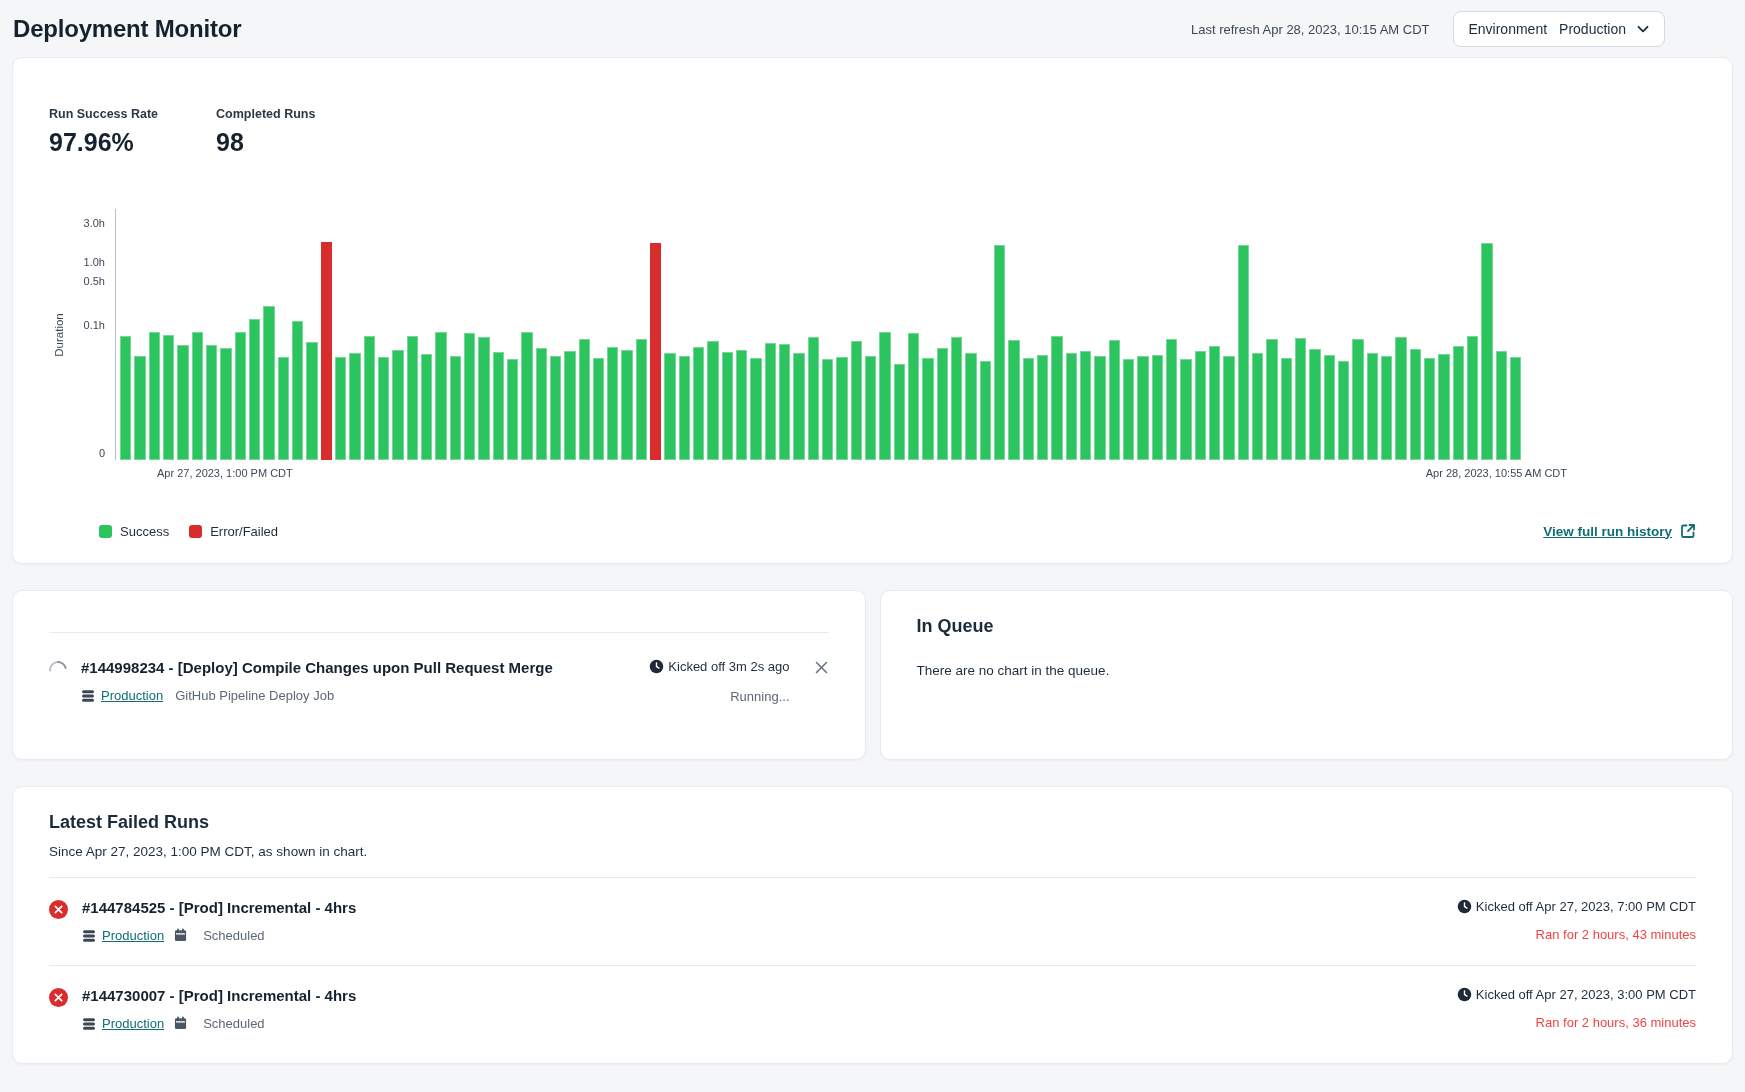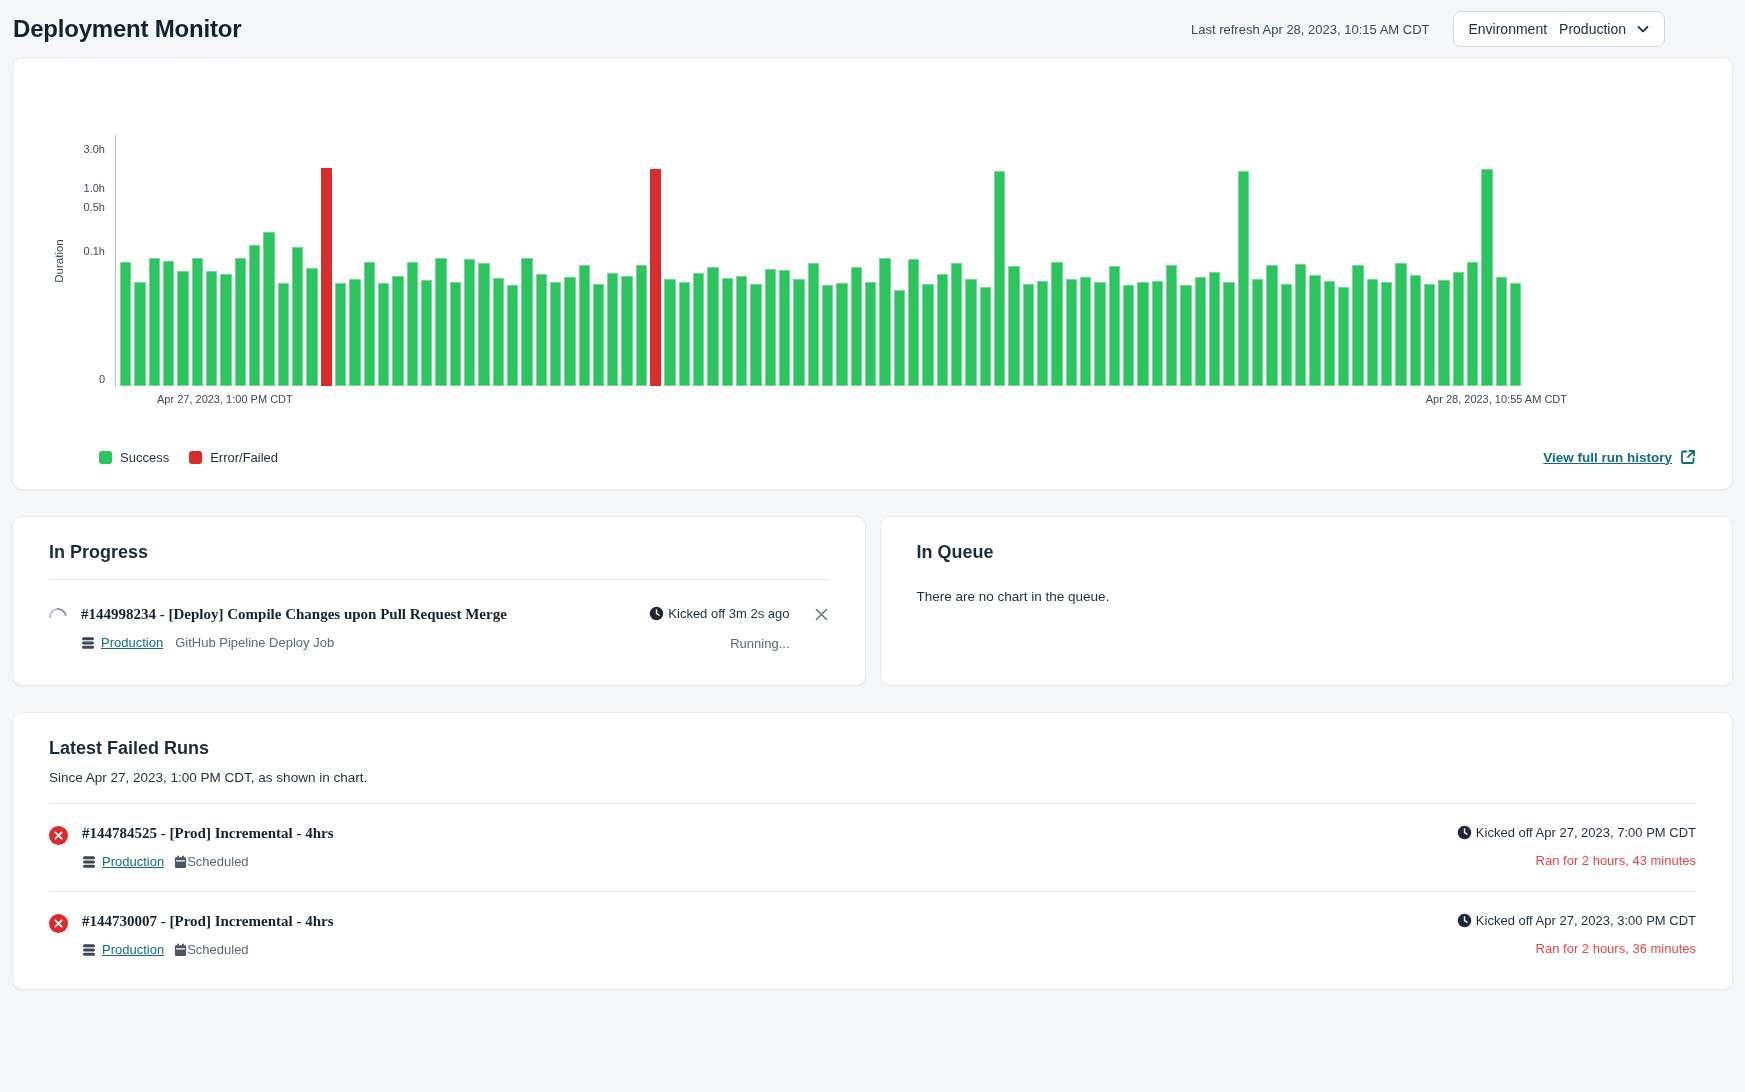--- a/index.html
+++ b/index.html
@@ -86,28 +86,28 @@
   .cards-row .card { flex: 1 1 0; padding: 25px 36px 30px 36px; min-height: 170px; }
   .divider { border-top: 1px solid #e7eaee; }
   .in-progress-divider { margin-top: 16px; }
   .run-row { display: flex; margin-top: 26px; }
   .spinner {
     width: 18px; height: 18px; border-radius: 50%;
     border: 2px solid transparent; border-top-color: #8a93a0; border-left-color: #b9bfc7;
     transform: rotate(35deg); margin-top: 2px;
   }
   .run-main { margin-left: 14px; flex: 1; }
-  .run-title { font-size: 15px; font-weight: 700; color: #16222f; font-family: Liberation Serif, serif; }
+  .run-title { font-size: 15px; font-weight: 700; color: #16222f; }
   .run-meta { display: flex; align-items: center; gap: 10px; margin-top: 12px; }
   .meta-link {
     display: inline-flex; align-items: center; gap: 6px;
     color: var(--teal); font-size: 13px; cursor: pointer;
   }
   .meta-link .link-text { text-decoration: underline; }
-  .meta-plain { display: inline-flex; align-items: center; gap: 0; font-size: 13px; color: #5d6775; }
+  .meta-plain { display: inline-flex; align-items: flex-start; gap: 16px; font-size: 13px; color: #5d6775; }
   .job-name { font-size: 13px; color: #5d6775; margin-left: 2px; }
   .run-right { display: flex; align-items: flex-start; }
   .run-right-col { text-align: right; }
   .kicked-line { display: inline-flex; align-items: center; gap: 4px; font-size: 13px; color: #1f2d3b; }
   .running-line { font-size: 13px; color: #5d6775; margin-top: 11px; }
   .close-btn { margin-left: 24px; margin-top: 1px; cursor: pointer; line-height: 0; }
   .queue-empty { font-size: 13.5px; color: #1f2d3b; margin-top: 26px; }
 
   
   .failed-card { margin-top: 26px; padding: 25px 36px 10px 36px; }
@@ -140,20 +140,30 @@
           </svg>
       </span>
     </div>
   </div>
 </div>
 
 <div class="content">
 
   <div class="card card-lg">
 
+    <div class="stats-row">
+      <div>
+        <div class="stat-label">Run Success Rate</div>
+        <div class="stat-value">97.96%</div>
+      </div>
+      <div>
+        <div class="stat-label">Completed Runs</div>
+        <div class="stat-value">98</div>
+      </div>
+    </div>
 
     <div class="chart-region">
       <div class="y-axis-title">
         <span>Duration</span>
       </div>
       <div class="plot-wrap">
         <div class="y-ticks">
             <div class="y-tick" style="bottom: -6px;">0</div>
             <div class="y-tick" style="bottom: 122px;">0.1h</div>
             <div class="y-tick" style="bottom: 166.035px;">0.5h</div>
@@ -286,21 +296,20 @@
               <path d="M9.5 2h4.5v4.5"></path>
               <path d="M13.7 2.3 8 8"></path>
             </svg>
         </span>
       </a>
     </div>
   </div>
 
   <div class="cards-row">
     <div class="card">
-      <h2 class="card-title">In Progress</h2>
       <div class="divider in-progress-divider"></div>
       <div class="run-row">
         <div class="spinner"></div>
         <div class="run-main">
           <div class="run-title">#144998234 - [Deploy] Compile Changes upon Pull Request Merge</div>
           <div class="run-meta">
             <a class="meta-link">
               <span class="icon">
                 <svg width="14" height="14" viewBox="0 0 14 14" fill="#3c4754">
                     <rect x="1" y="1.2" width="12" height="3.1" rx="1.5"></rect>

